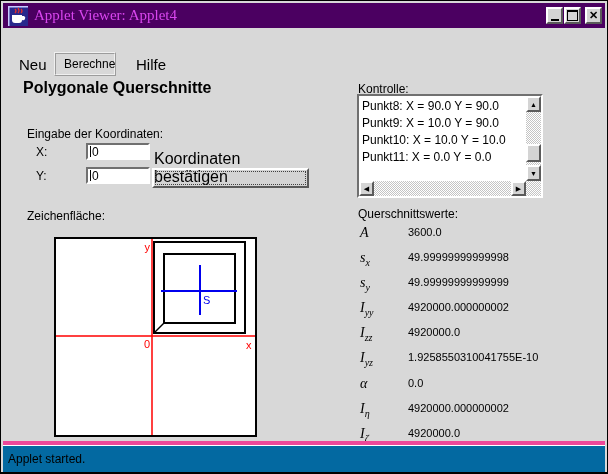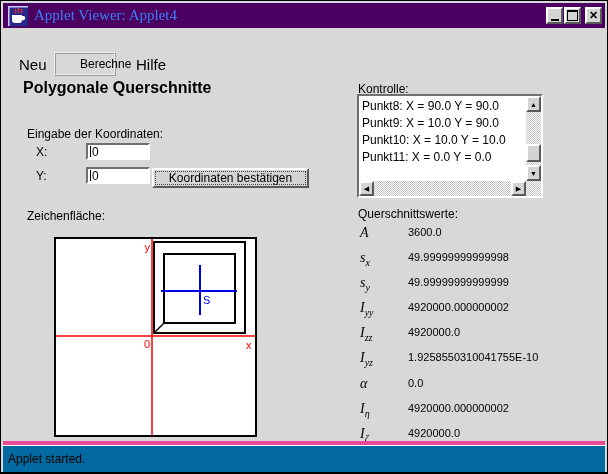--- a/index.html
+++ b/index.html
@@ -2,43 +2,43 @@
 <html><head>
 <meta charset="utf-8">
 <style>
   html,body{margin:0;padding:0;}
   body{font-family:"Liberation Sans",sans-serif;font-size:12px;color:#000;}
   .app{position:relative;width:606px;height:471px;background:#d8d8d8;border:1px solid #000;border-bottom-width:2px;overflow:hidden;}
 
   
   .titlebar{position:absolute;left:2px;top:2px;right:2px;height:25px;background:#4b0061;display:flex;align-items:center;}
   .appicon{width:20px;height:20px;margin-left:5px;flex:0 0 auto;}
-  .title-text{color:#3b82f6;font-family:"Liberation Serif",serif;font-size:15px;margin-left:6px;white-space:nowrap;}
+  .title-text{color:#d946ef;font-family:"Liberation Serif",serif;font-size:15px;margin-left:6px;white-space:nowrap;}
   .winbtns{margin-left:auto;display:flex;gap:1px;margin-right:3px;}
   .winbtn{width:17px;height:17px;background:#d4d4d4;border:2px solid;border-color:#fff #5a5a5a #5a5a5a #fff;display:flex;align-items:center;justify-content:center;box-sizing:border-box;}
   .winbtn.close{margin-left:3px;font-weight:bold;font-size:11px;line-height:11px;}
   .glyph-min{width:8px;height:2px;background:#000;margin-top:8px;}
   .glyph-max{width:9px;height:8px;border:1px solid #000;border-top-width:2px;}
 
   
   .menubar{position:absolute;left:2px;top:27px;right:2px;height:19px;background:#c9c9c9;box-shadow:inset 0 1px 0 #e8e8e8, 0 1px 0 #bdbdbd;display:flex;align-items:center;margin-top:44px;}
   .menu-item{padding:0 6px;margin-left:3px;}
 
   
   .content{position:absolute;left:2px;top:47px;right:2px;bottom:27px;background:#d8d8d8;}
   .abs{position:absolute;}
   .flatbtn{background:transparent;border:none;font-size:15px;padding:2px 6px;font-family:"Liberation Sans",sans-serif;}
-  .boxbtn{background:#d8d8d8;border:2px ridge #f0f0f0;font-size:12px;text-align:center;padding:3px 24px;font-family:"Liberation Sans",sans-serif;}
+  .boxbtn{background:#d8d8d8;border:2px ridge #f0f0f0;font-size:12px;text-align:center;padding:3px 8px;font-family:"Liberation Sans",sans-serif;}
   .heading{font-size:16px;font-weight:bold;}
   .label{font-size:12px;}
 
   .field{background:#fff;border:2px solid;border-color:#707070 #fff #fff #707070;width:58px;height:13px;display:flex;align-items:center;padding-left:2px;}
   .caret{display:inline-block;width:1px;height:11px;background:#000;margin-right:1px;}
 
-  .pushbtn{background:#d4d4d4;border:2px solid;border-color:#fff #5a5a5a #5a5a5a #fff;position:relative;display:flex;align-items:center;justify-content:center;font-size:12px;}
+  .pushbtn{background:#d4d4d4;border:2px solid;border-color:#fff #5a5a5a #5a5a5a #fff;position:relative;display:flex;align-items:flex-end;justify-content:center;font-size:16px;}
   .focusrect{position:absolute;left:1px;top:1px;right:1px;bottom:1px;border:1px dotted #404040;pointer-events:none;}
 
   .canvas-box{background:#fff;border:2px solid #000;}
 
   
   .listbox{background:#fff;border:2px solid;border-color:#707070 #fff #fff #707070;box-sizing:border-box;}
   .list-items{position:absolute;left:3px;top:2px;right:18px;line-height:17px;white-space:nowrap;overflow:hidden;}
   .dither{background-image:conic-gradient(#fff 0 25%,#c4c4c4 0 50%,#fff 0 75%,#c4c4c4 0);background-size:2px 2px;}
   .sbtn{background:#d4d4d4;border:2px solid;border-color:#fff #5a5a5a #5a5a5a #fff;box-sizing:border-box;display:flex;align-items:center;justify-content:center;font-size:7px;color:#000;line-height:1;}
   .sthumb{background:#d4d4d4;border:2px solid;border-color:#fff #5a5a5a #5a5a5a #fff;box-sizing:border-box;}

